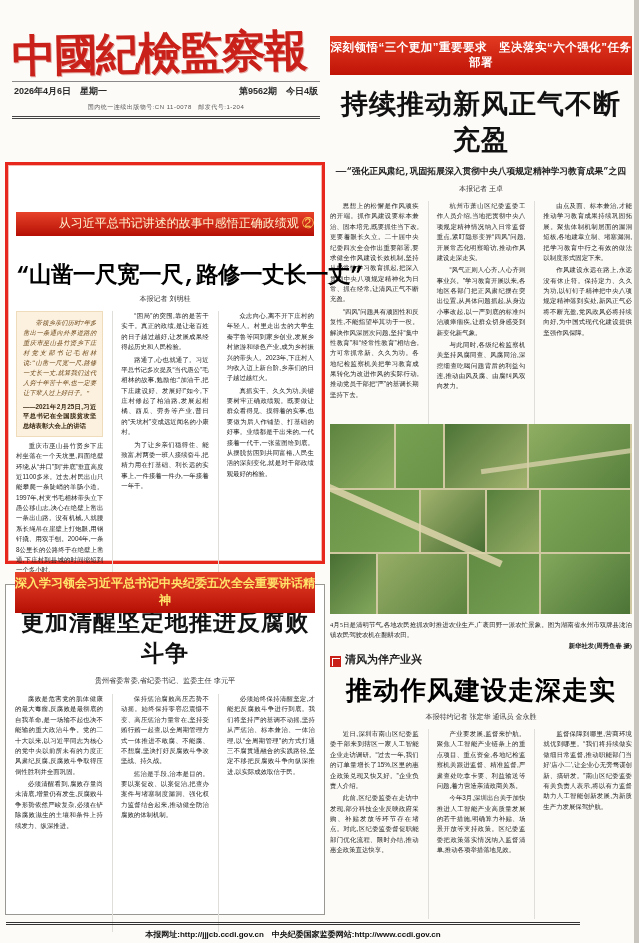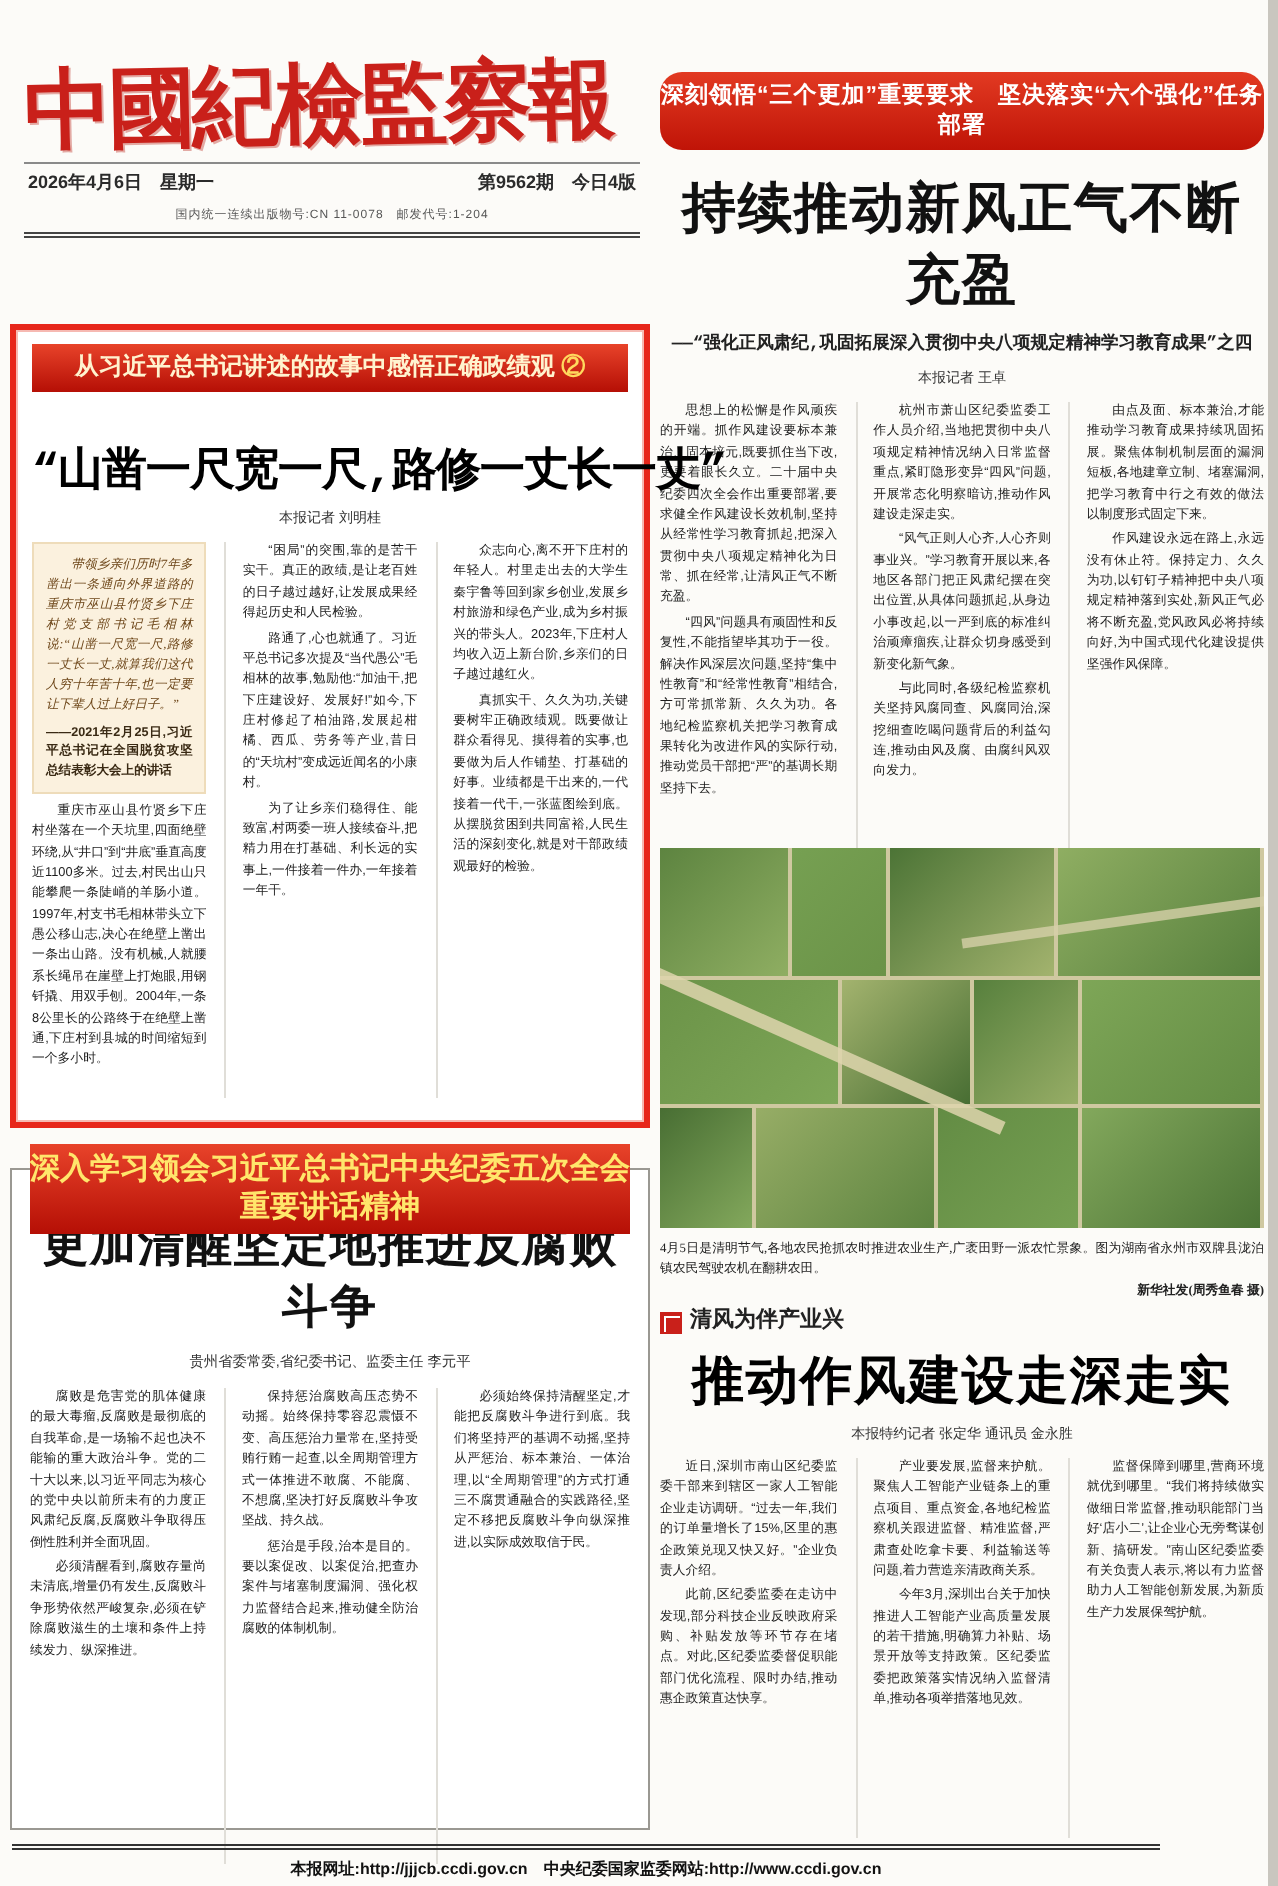--- a/index.html
+++ b/index.html
@@ -26,33 +26,33 @@
   .col { flex:1; font-size:6.4px; line-height:1.62; color:#1c1c1c; text-align:justify;
          overflow:hidden; }
   .col + .col { border-left:1px solid #e0ded8; padding-left:8px; }
   .col p { text-indent:2em; margin-bottom:2px; }
   .byline { text-align:center; font-size:7px; color:#333; }
 
   
   .top-right { position:absolute; left:330px; top:36px; width:302px; }
   .tr-banner { background:linear-gradient(180deg,#e23a22,#c01407); color:#fff; font-weight:bold;
         font-size:11.5px; text-align:center; padding:4px 0 5px; letter-spacing:.5px;
-        border-radius:11px; }
+        border-radius:0; }
   .tr-headline { margin-top:11px; text-align:center; font-size:27px; font-weight:900;
         color:#111; letter-spacing:1px; }
   .tr-subhead { margin-top:8px; text-align:center; font-size:8.8px; font-weight:bold; color:#222; }
   .tr-byline { margin:6px 0 7px; }
   .tr-cols { height:266px; }
 
   
   .feature { position:absolute; left:5px; top:162px; width:320px; height:402px;
         border:3px solid #e7271b; background:#fff; padding:7px 8px 6px;
         box-shadow:0 0 0 1px #f6b9b2 inset; }
-  .ft-kicker { background:linear-gradient(180deg,#e8432a,#b50f05); color:#fff3cf; font-weight:bold;
-        font-size:12px; text-align:center; padding:3px 0 4px; }
+  .ft-kicker { background:linear-gradient(180deg,#e8432a,#b50f05); color:#fff3cf; font-weight:normal;
+        font-size:12px; text-align:right; padding:3px 0 4px;margin-top:40px; }
   .ft-kicker .circled { color:#ffd95e; }
   .ft-headline { margin:23px 0 3px; text-align:center; font-size:22.5px; font-weight:900;
         color:#000; letter-spacing:-.5px; white-space:nowrap; }
   .ft-byline { margin:4px 0 7px; }
   .ft-cols { height:278px; }
   .quote-box { background:#fbf1de; border:1px solid #eedcba; padding:6px 6px 5px; margin-bottom:4px; }
   .quote-text { font-style:italic; color:#6d4619; font-size:6.3px; line-height:1.6;
         text-align:justify; text-indent:2em; font-family:"Liberation Serif",serif; }
   .quote-src { margin-top:3px; font-weight:bold; color:#3a2a14; font-size:6.3px; line-height:1.55;
         text-align:justify; }
@@ -68,21 +68,21 @@
         background:#d6cfa9; transform:rotate(-8deg); opacity:.8; }
   .caption { position:absolute; left:330px; top:620px; width:302px; font-size:6.4px;
         line-height:1.6; color:#222; font-family:"Liberation Serif",serif; text-align:justify; }
   .caption .credit { display:block; text-align:right; font-weight:bold; }
 
   
   .mid-left { position:absolute; left:5px; top:584px; width:320px; height:331px;
         border:1.5px solid #9a9892; background:#fff; padding:16px 9px 6px; }
   .ml-banner { position:absolute; left:9px; top:-13px; width:300px;
         background:linear-gradient(180deg,#e8432a,#b50f05); color:#ffe66b; font-weight:bold;
-        font-size:15px; text-align:center; padding:3px 0 4px; }
+        font-size:12px; text-align:center; padding:3px 0 4px; }
   .ml-headline { margin-top:6px; text-align:center; font-size:23px; font-weight:900; color:#111;
         letter-spacing:1px; }
   .ml-byline { margin:7px 0 8px; font-size:7.2px; }
   .ml-cols { height:238px; }
 
   
   .bottom-right { position:absolute; left:330px; top:652px; width:302px; }
   .br-kicker { display:flex; align-items:flex-end; gap:4px; font-size:11px; font-weight:bold;
         color:#222; font-family:"Liberation Serif",serif; }
   .br-kicker-icon { width:11px; height:11px; background:#c9201a; position:relative; }

